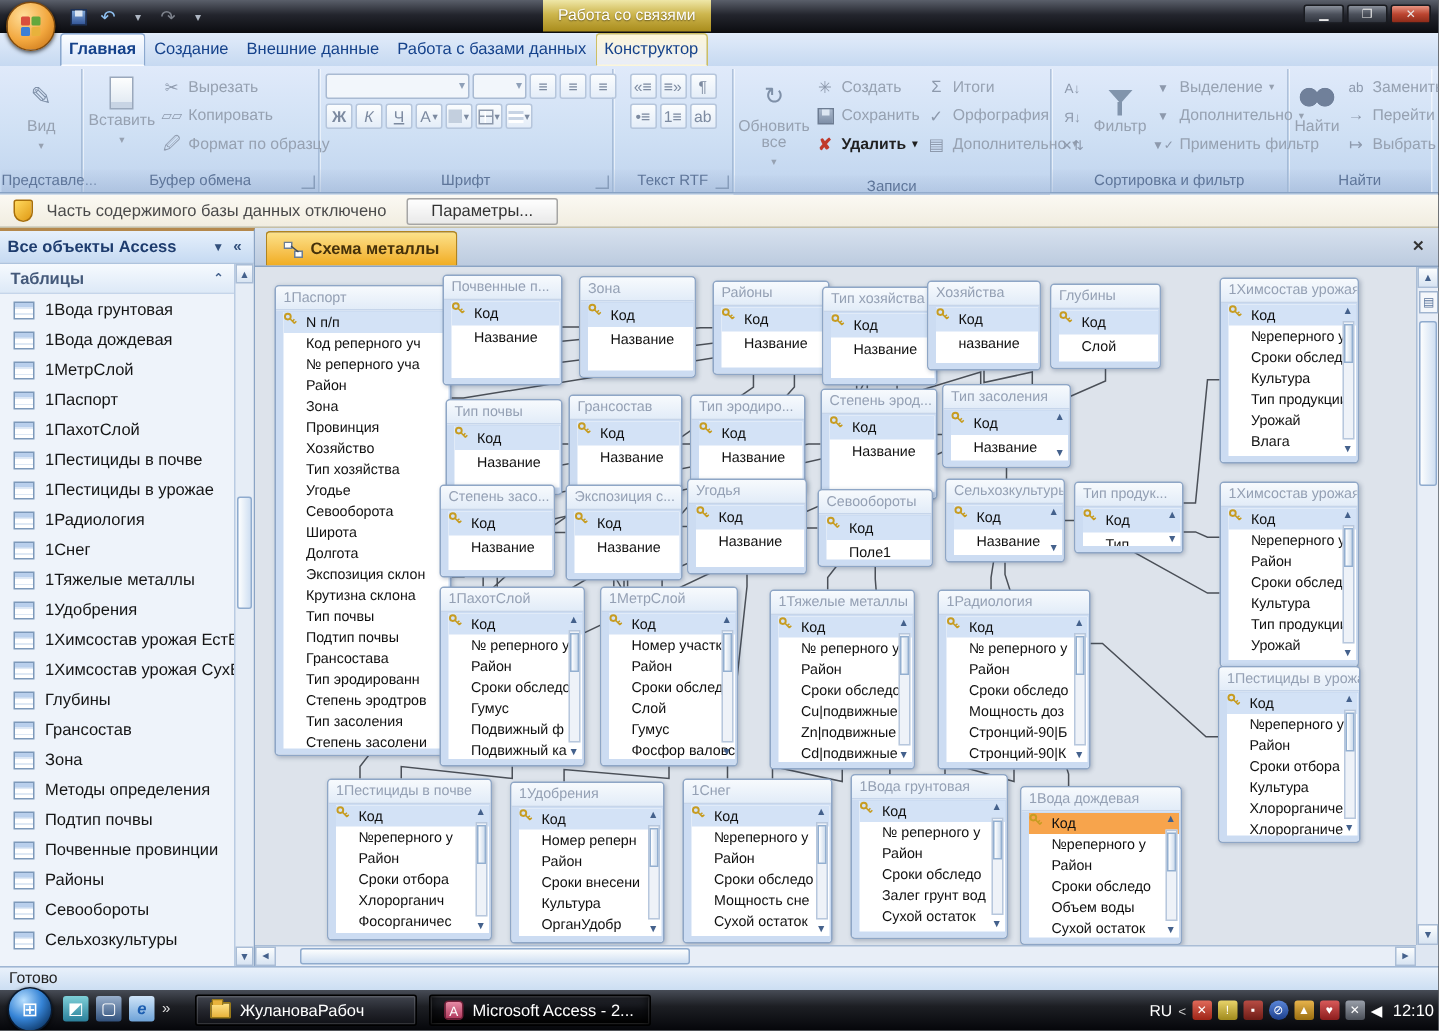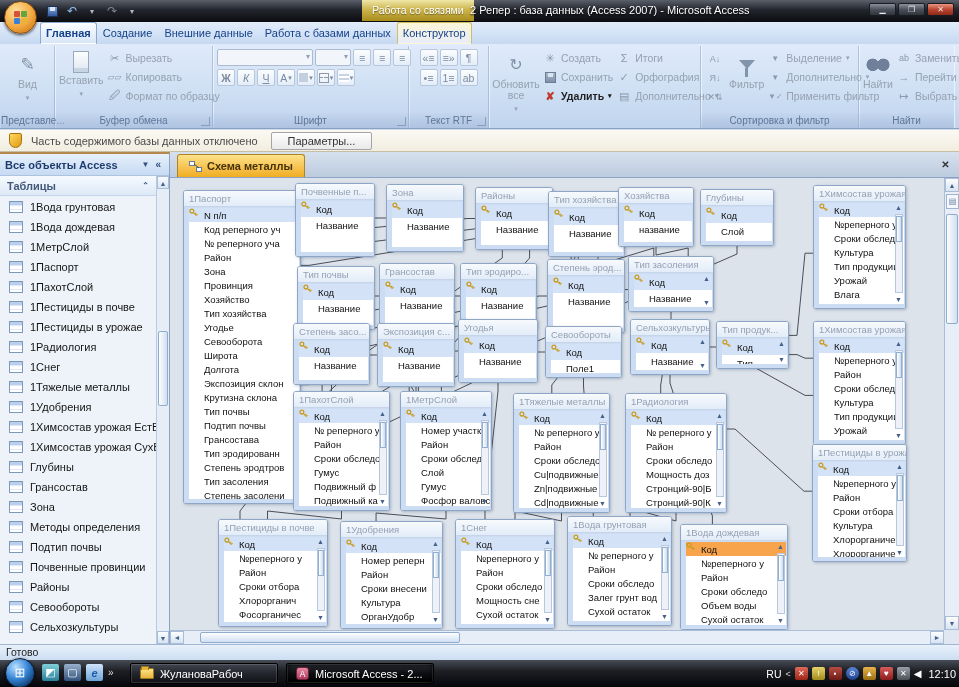--- a/index.html
+++ b/index.html
@@ -137,21 +137,20 @@
     <div class="qat">
       <span class="qbtn">
           <span class="disk"></span>
         </span>
       <span class="qbtn undo-g">↶</span>
       <span class="qbtn qdrop">▾</span>
       <span class="qbtn redo-g">↷</span>
       <span class="qbtn qdrop">▾</span>
     </div>
     <div class="ctx-chip">Работа со связями</div>
-    <div class="title-text">2 Репер : база данных (Access 2007) - Microsoft Access</div>
     <div class="win-controls">
       <span class="wbtn">▁</span>
       <span class="wbtn">❐</span>
       <span class="wbtn close">✕</span>
     </div>
   </div>
   <div class="orb">
     <span class="orb-logo">
       <span style="background:#d94f3d"></span>
         <span style="background:#63a73c"></span>
@@ -291,20 +290,21 @@
               <span class="sico">✓</span>
               <span>Орфография</span>
             </div>
           <div class="sline">
               <span class="sico">▤</span>
               <span>Дополнительно</span>
               <span style="font-size:7px">▾</span>
             </div>
         </div>
       </div>
+      <div class="g-label">Записи</div>
     </div>
 
     <div class="rgroup" style="width:158px">
       <div class="g-body">
         <div class="minicol">
           <span class="mbtn sortico">А↓</span>
           <span class="mbtn sortico">Я↓</span>
           <span class="mbtn sortico">✕⇅</span>
         </div>
         <div class="bigbtn" style="width:40px">

